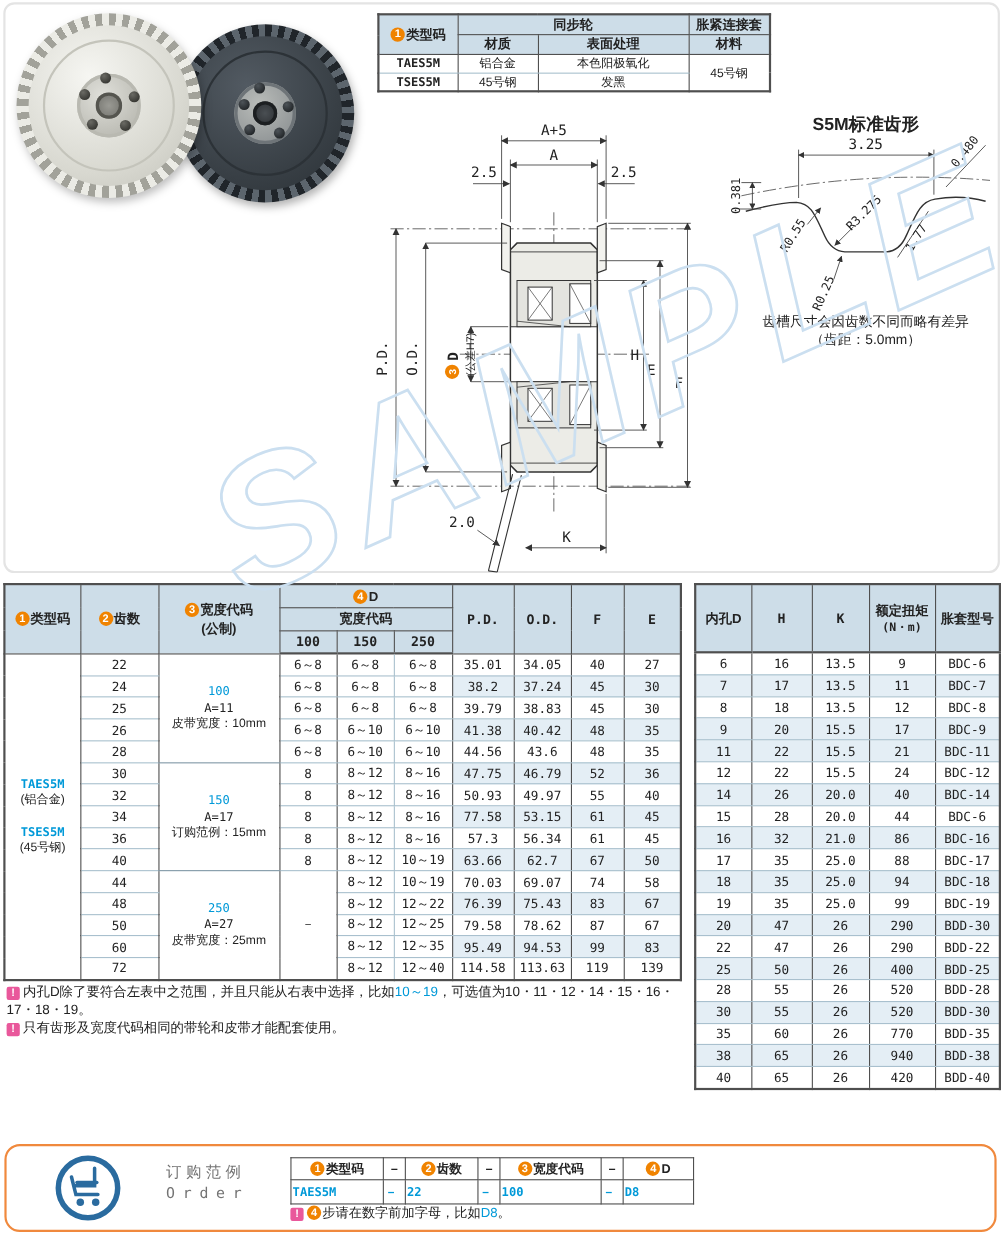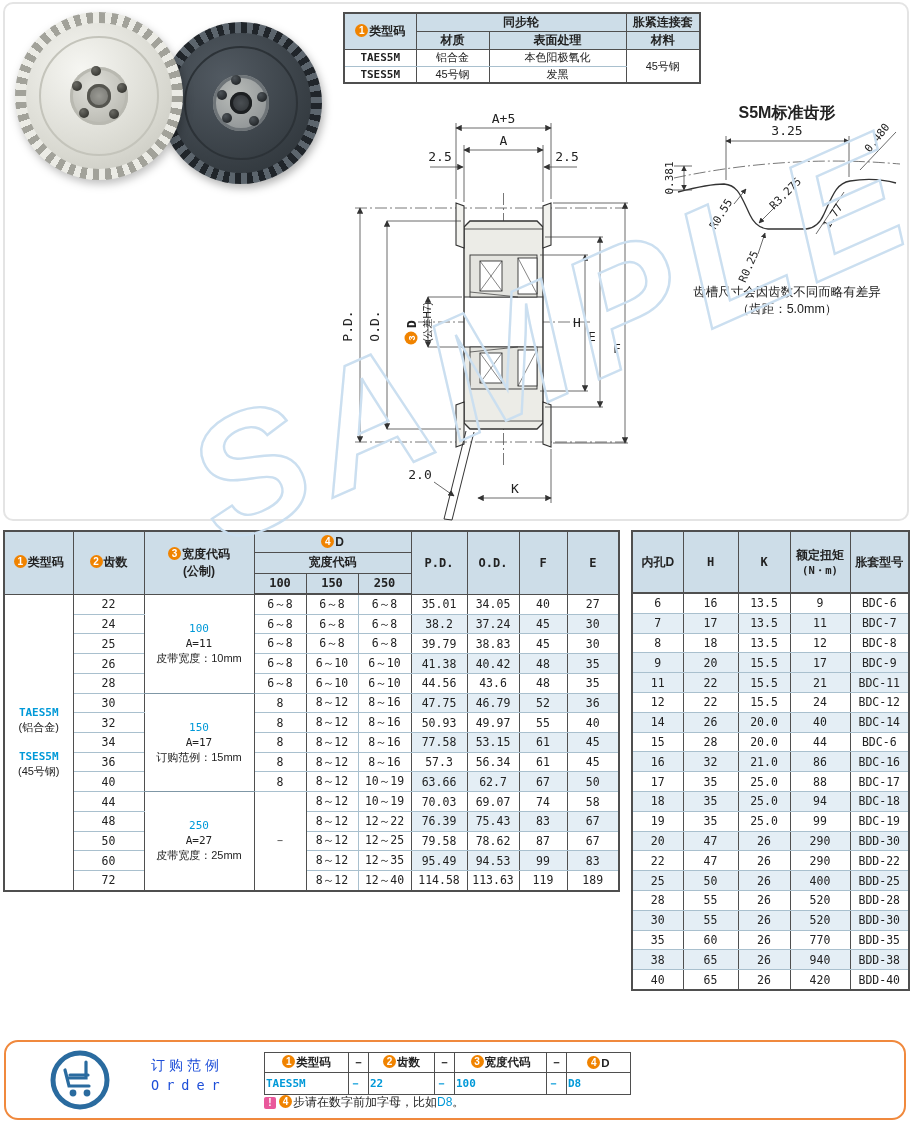--- a/index.html
+++ b/index.html
@@ -71,21 +71,21 @@
   .bushing-table th{height:60px;}
   .bushing-table td{height:18.8px;}
   tr.alt2 td{background:#e4eef5;}
   .thsub{font-size:10.5px;font-weight:bold;}
 
   
   .notes{left:6px;top:893px;font-size:12.2px;line-height:16.5px;color:#222;width:620px;}
 
   
   .order-box{left:4px;top:1040px;width:898px;height:76px;border:2px solid #f0893d;border-radius:14px;}
-  .order-title{position:absolute;left:145px;top:13px;font-size:14px;letter-spacing:4px;color:#1d4ed8;line-height:20px;}
+  .order-title{position:absolute;left:145px;top:13px;font-size:14px;letter-spacing:4px;color:#737373;line-height:20px;}
   .order-title .en{letter-spacing:7px;font-size:13.5px;}
   .order-table{position:absolute;left:258px;top:10px;width:366px;border:1px solid #4f4f4f;}
   .order-table th{background:#fff;border:1px solid #4f4f4f;font-size:11.5px;height:19px;font-weight:bold;padding:0;}
   .order-table td{border:1px solid #4f4f4f;border-top:1px solid #4f4f4f;border-bottom:1px solid #4f4f4f;
                   height:19px;font-size:11px;font-weight:bold;}
   .order-note{position:absolute;left:258px;top:52px;font-size:12px;color:#222;}
 
   .dimtxt{font-family:"DejaVu Sans Mono",monospace;font-size:13px;fill:#222;}
   .dimtxt-s{font-family:"DejaVu Sans Mono",monospace;font-size:11px;fill:#222;}
   .cjktxt{font-family:"Liberation Sans",sans-serif;fill:#222;}
@@ -479,25 +479,33 @@
           <td class="nd">99</td>
           <td class="nd">83</td>
         </tr>
         <tr>
           <td class="blue">72</td>
           <td class="blue lt rt">8～12</td>
           <td class="blue">12～40</td>
           <td class="nd">114.58</td>
           <td class="nd">113.63</td>
           <td class="nd">119</td>
-          <td class="nd">189</td>
+          <td class="nd">139</td>
         </tr>
       </tbody>
   </table>
 
+  <div class="abs notes">
+    <div>
+      <span class="nico">!</span><span>内孔D除了要符合左表中之范围，并且只能从右表中选择，比如</span><span class="blue">10～19</span><span>，可选值为10・11・12・14・15・16・17・18・19。</span>
+    </div>
+    <div>
+      <span class="nico">!</span><span>只有齿形及宽度代码相同的带轮和皮带才能配套使用。</span>
+    </div>
+  </div>
 
   <table class="abs grid bushing-table">
     <colgroup>
         <col style="width:51px">
         <col style="width:55px">
         <col style="width:52px">
         <col style="width:60px">
         <col style="width:59px">
       </colgroup>
     <thead>

